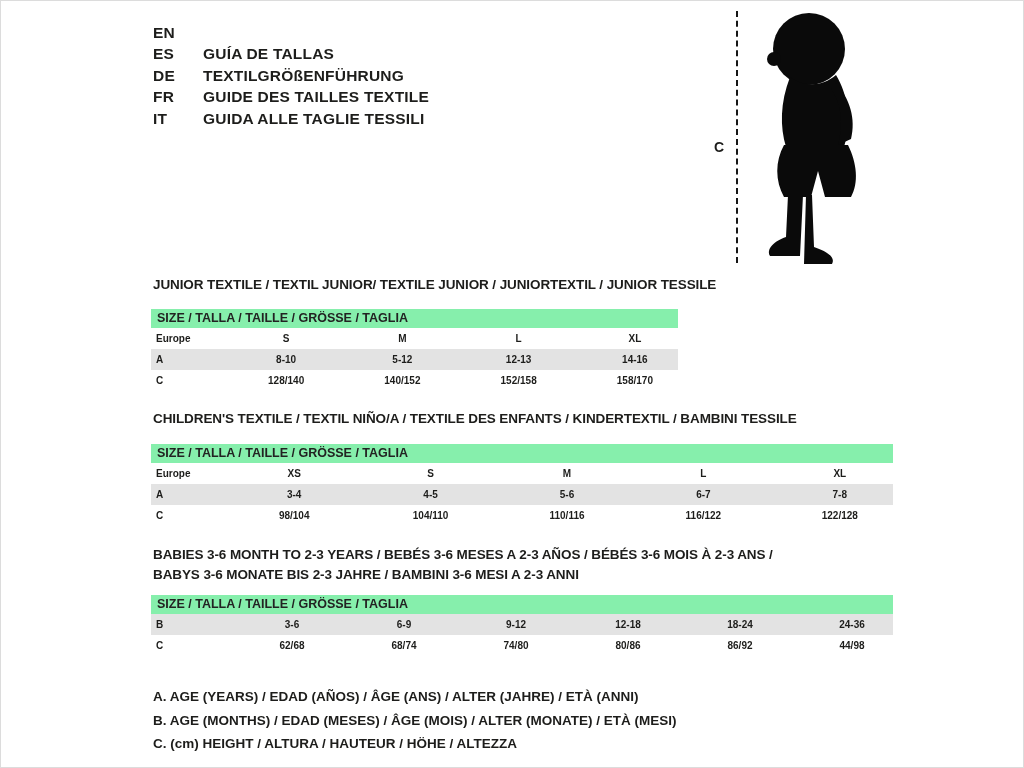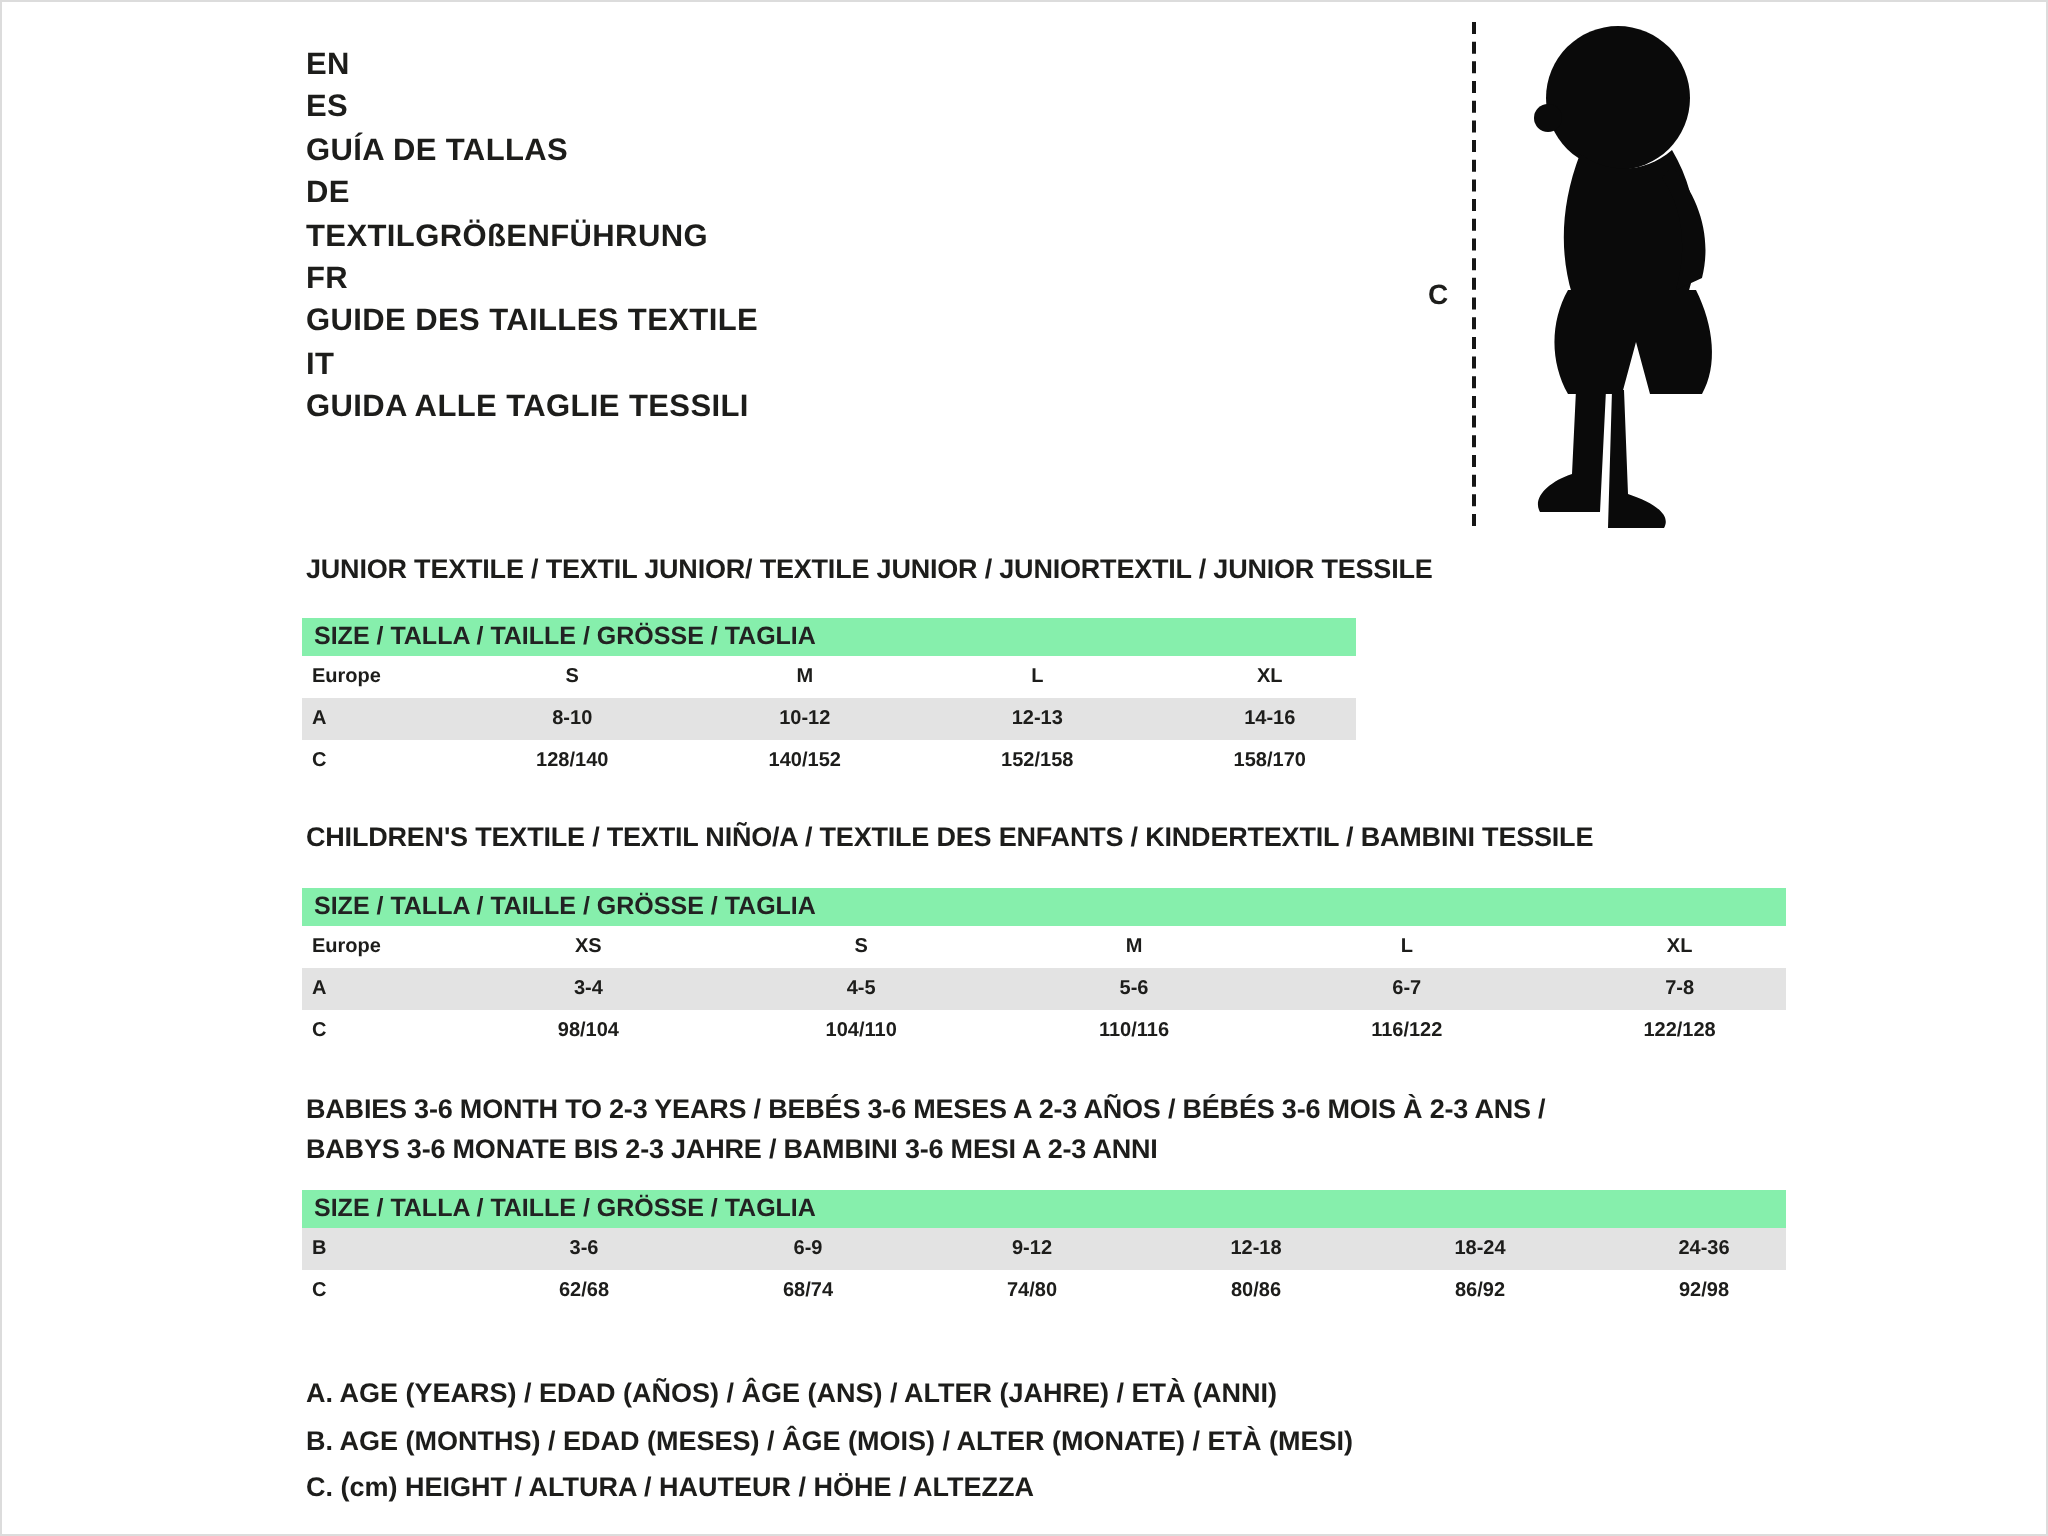--- a/index.html
+++ b/index.html
@@ -9,21 +9,21 @@
     font-family:"Liberation Sans", sans-serif;
     color:#1d1d1b;
   }
   .page {
     position:relative; width:1024px; height:768px;
     background:#ffffff; border:1px solid #dcdcdc; overflow:hidden;
   }
 
   
   .lang-block { position:absolute; left:152px; top:21px; }
-  .lang-row { display:flex; font-weight:bold; font-size:15.5px; line-height:21.4px; letter-spacing:0.2px;flex-direction:column; }
+  .lang-row { display:flex; font-weight:bold; font-size:15.5px; line-height:21.4px; letter-spacing:0.2px; }
   .lang-code { width:50px; }
 
   
   .figure-group { position:absolute; left:703px; top:8px; width:182px; height:262px; }
   .height-label { position:absolute; left:10px; top:130px; font-weight:bold; font-size:14px; }
   .dash-line { position:absolute; left:32px; top:2px; height:252px; width:0; border-left:2px dashed #161616; }
   .baby-svg { position:absolute; left:42px; top:0; }
 
   
   .section-title { position:absolute; left:152px; font-weight:bold; font-size:13.5px; letter-spacing:-0.1px; }
@@ -106,21 +106,21 @@
     <div class="trow cols5">
       <span class="cell rowlabel">Europe</span>
       <span class="cell">S</span>
       <span class="cell">M</span>
       <span class="cell">L</span>
       <span class="cell">XL</span>
     </div>
     <div class="trow cols5 alt">
       <span class="cell rowlabel">A</span>
       <span class="cell">8-10</span>
-      <span class="cell">10-12</span>
+      <span class="cell">5-12</span>
       <span class="cell">12-13</span>
       <span class="cell">14-16</span>
     </div>
     <div class="trow cols5">
       <span class="cell rowlabel">C</span>
       <span class="cell">128/140</span>
       <span class="cell">140/152</span>
       <span class="cell">152/158</span>
       <span class="cell">158/170</span>
     </div>
@@ -170,21 +170,21 @@
       <span class="cell">18-24</span>
       <span class="cell">24-36</span>
     </div>
     <div class="trow cols7">
       <span class="cell rowlabel">C</span>
       <span class="cell">62/68</span>
       <span class="cell">68/74</span>
       <span class="cell">74/80</span>
       <span class="cell">80/86</span>
       <span class="cell">86/92</span>
-      <span class="cell">92/98</span>
+      <span class="cell">44/98</span>
     </div>
   </div>
 
   <div class="footnotes">
     <div class="footnote">A. AGE (YEARS) / EDAD (AÑOS) / ÂGE (ANS) / ALTER (JAHRE) / ETÀ (ANNI)</div>
     <div class="footnote">B. AGE (MONTHS) / EDAD (MESES) / ÂGE (MOIS) / ALTER (MONATE) / ETÀ (MESI)</div>
     <div class="footnote">C. (cm) HEIGHT / ALTURA / HAUTEUR / HÖHE / ALTEZZA</div>
   </div>
 
 </div>

